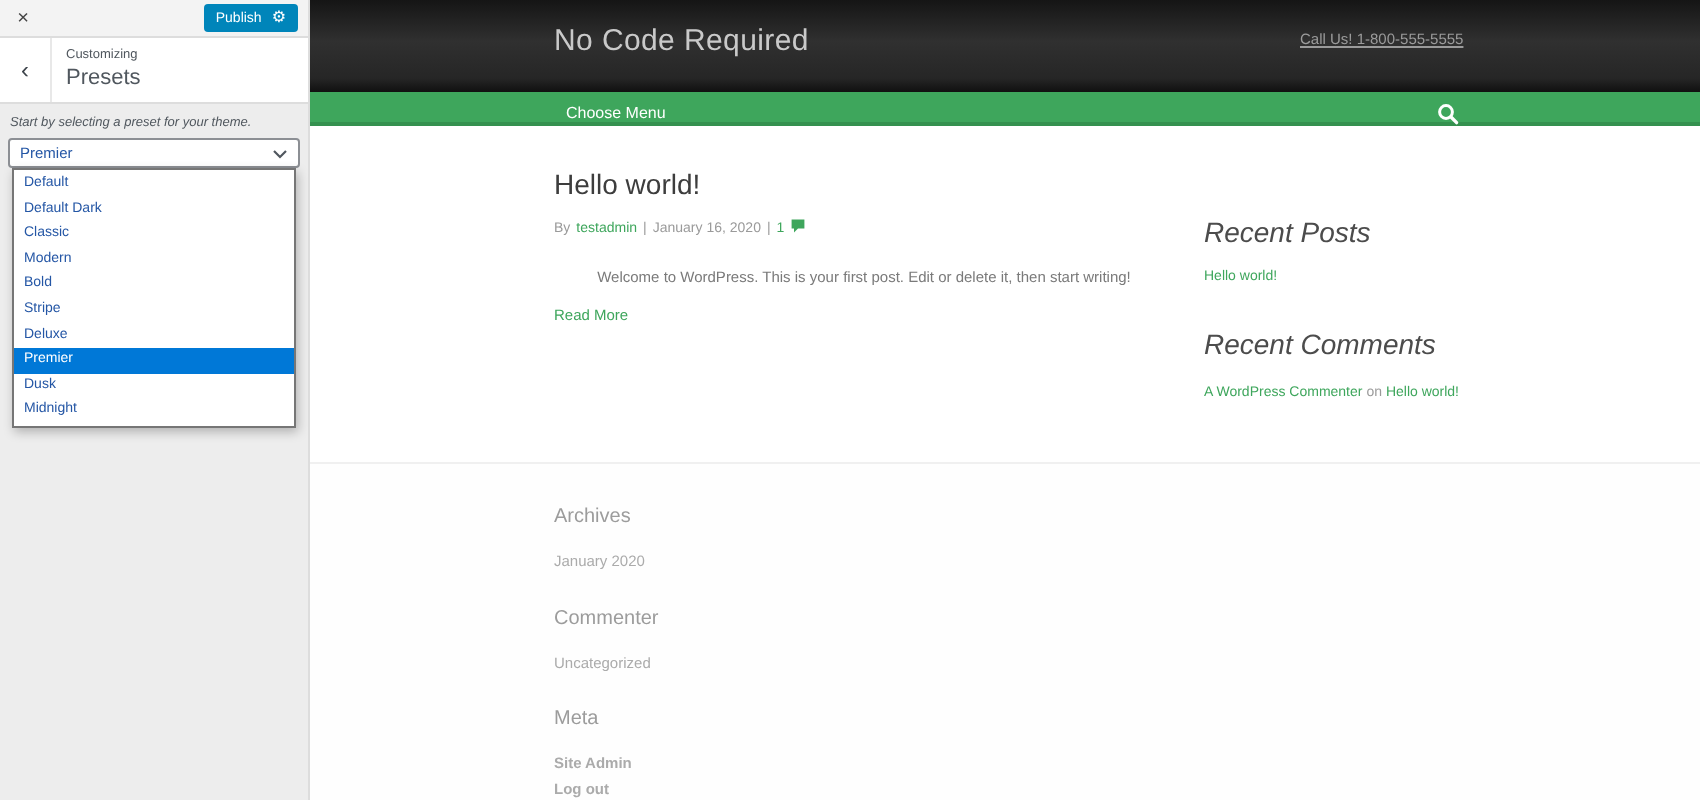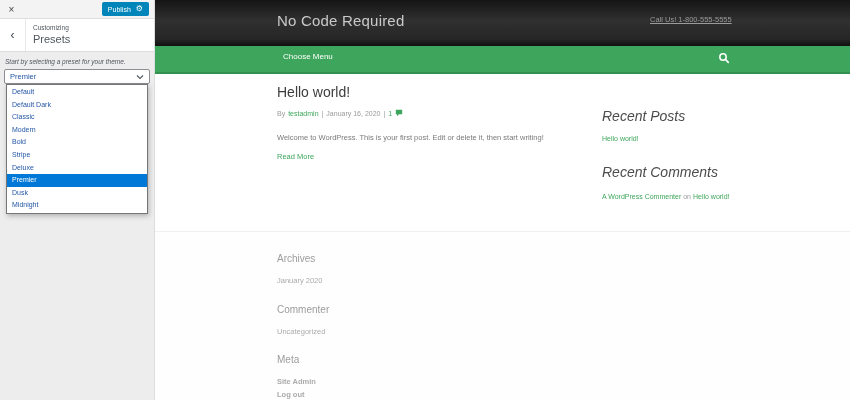--- a/index.html
+++ b/index.html
@@ -6,31 +6,31 @@
   html,body { width:850px; height:400px; background:#fff; }
   .stage { position:relative; width:850px; height:400px; overflow:hidden;
            font-family:"Liberation Sans", sans-serif; background:#fff; }
 
   
   .preview { position:absolute; left:155px; top:0; width:695px; height:400px; background:#fff; }
   .site-header { position:absolute; left:0; top:0; width:100%; height:46px;
                  background:linear-gradient(180deg,#151515 0%,#303030 45%,#262626 85%,#101010 100%); }
   .site-title { position:absolute; left:122px; top:12px; font-size:15px; color:#c9c9c9; letter-spacing:.2px; }
   .site-phone { position:absolute; left:495px; top:15px; font-size:7.5px; color:#9b9b9b;text-decoration:underline; }
-  .site-nav { position:absolute; left:0; top:46px; width:100%; height:28px;
+  .site-nav { position:absolute; left:0; top:46px; width:100%; height:17px;
               background:var(--accent-green); border-bottom:2px solid var(--nav-green-dark); }
   .nav-menu-label { position:absolute; left:128px; top:6px; font-size:8px; color:#fff; cursor:pointer; }
   .nav-search { position:absolute; left:563px; top:4px; width:12px; height:12px; cursor:pointer; }
 
   .main-col { position:absolute; left:122px; top:84px; width:310px; }
   .post-title { font-size:14px; font-weight:500; color:#3d3d3d; }
   .post-meta { margin-top:9px; font-size:7px; color:#9a9a9a; display:flex; align-items:center; gap:3px; }
   .green { color:var(--accent-green); text-decoration:none; cursor:pointer; }
   .bubble { color:var(--accent-green); display:inline-block; }
-  .post-body { margin-top:15px; font-size:7.5px; color:#7a7a7a; line-height:1.3; }
+  .post-body { margin-top:15px; font-size:7.5px; color:#7a7a7a; line-height:1.3;text-align:center; }
   .read-more { display:inline-block; margin-top:9px; font-size:7.5px; }
 
   .sidebar-col { position:absolute; left:447px; top:87px; width:132px; }
   .search-input { width:100%; height:14px; border:1px solid #ddd; border-radius:1px;
                   font-size:7px; padding:0 5px; color:#888; background:#fff; outline:none;
                   font-family:inherit; }
   .widget-title { font-size:14px; font-weight:400; color:#4c4c4c;font-style:italic; }
   .rp-title { margin-top:21px; }
   .rp-link { display:block; margin-top:11px; font-size:7px; }
   .rc-title { margin-top:22px; }

